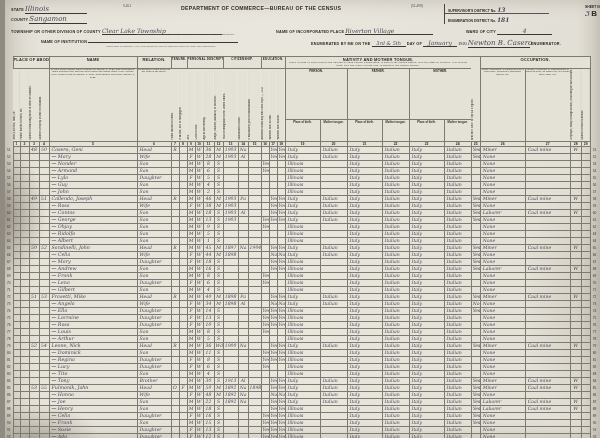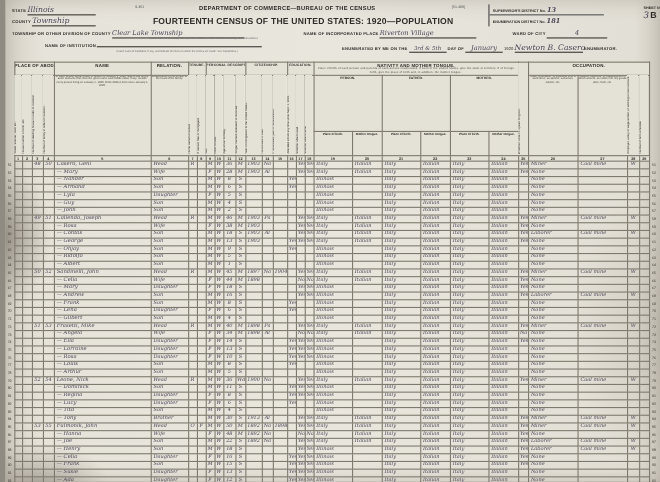--- a/index.html
+++ b/index.html
@@ -63,24 +63,23 @@
     <span class="dept pl">DEPARTMENT OF COMMERCE—BUREAU OF THE CENSUS</span>
     <span class="bracketno pl">[51-498]</span>
 
     <span class="fld" style="left:0;top:3px">
       <span class="lab pl">STATE</span>
       <span class="blank" style="width:62px"><span class="hw hw-lg">Illinois</span></span>
     </span>
 
     <span class="fld" style="left:0;top:13px">
       <span class="lab pl">COUNTY</span>
-      <span class="blank" style="width:58px"><span class="hw hw-lg">Township</span></span>
+      <span class="blank" style="width:58px"><span class="hw hw-lg">Sangamon</span></span>
     </span>
 
-    <span class="title pl">FOURTEENTH CENSUS OF THE UNITED STATES: 1920—POPULATION</span>
 
     <div class="sdbox">
       <div class="r"><span class="pl">SUPERVISOR'S DISTRICT No.</span>
         <span class="hw hw-md">13</span></div>
       <div class="r" style="border-bottom:none"><span class="pl">ENUMERATION DISTRICT No.</span>
         <span class="hw hw-md">181</span></div>
     </div>
 
     <span class="sheet">
       <span class="lab pl">SHEET NO.</span><br>

